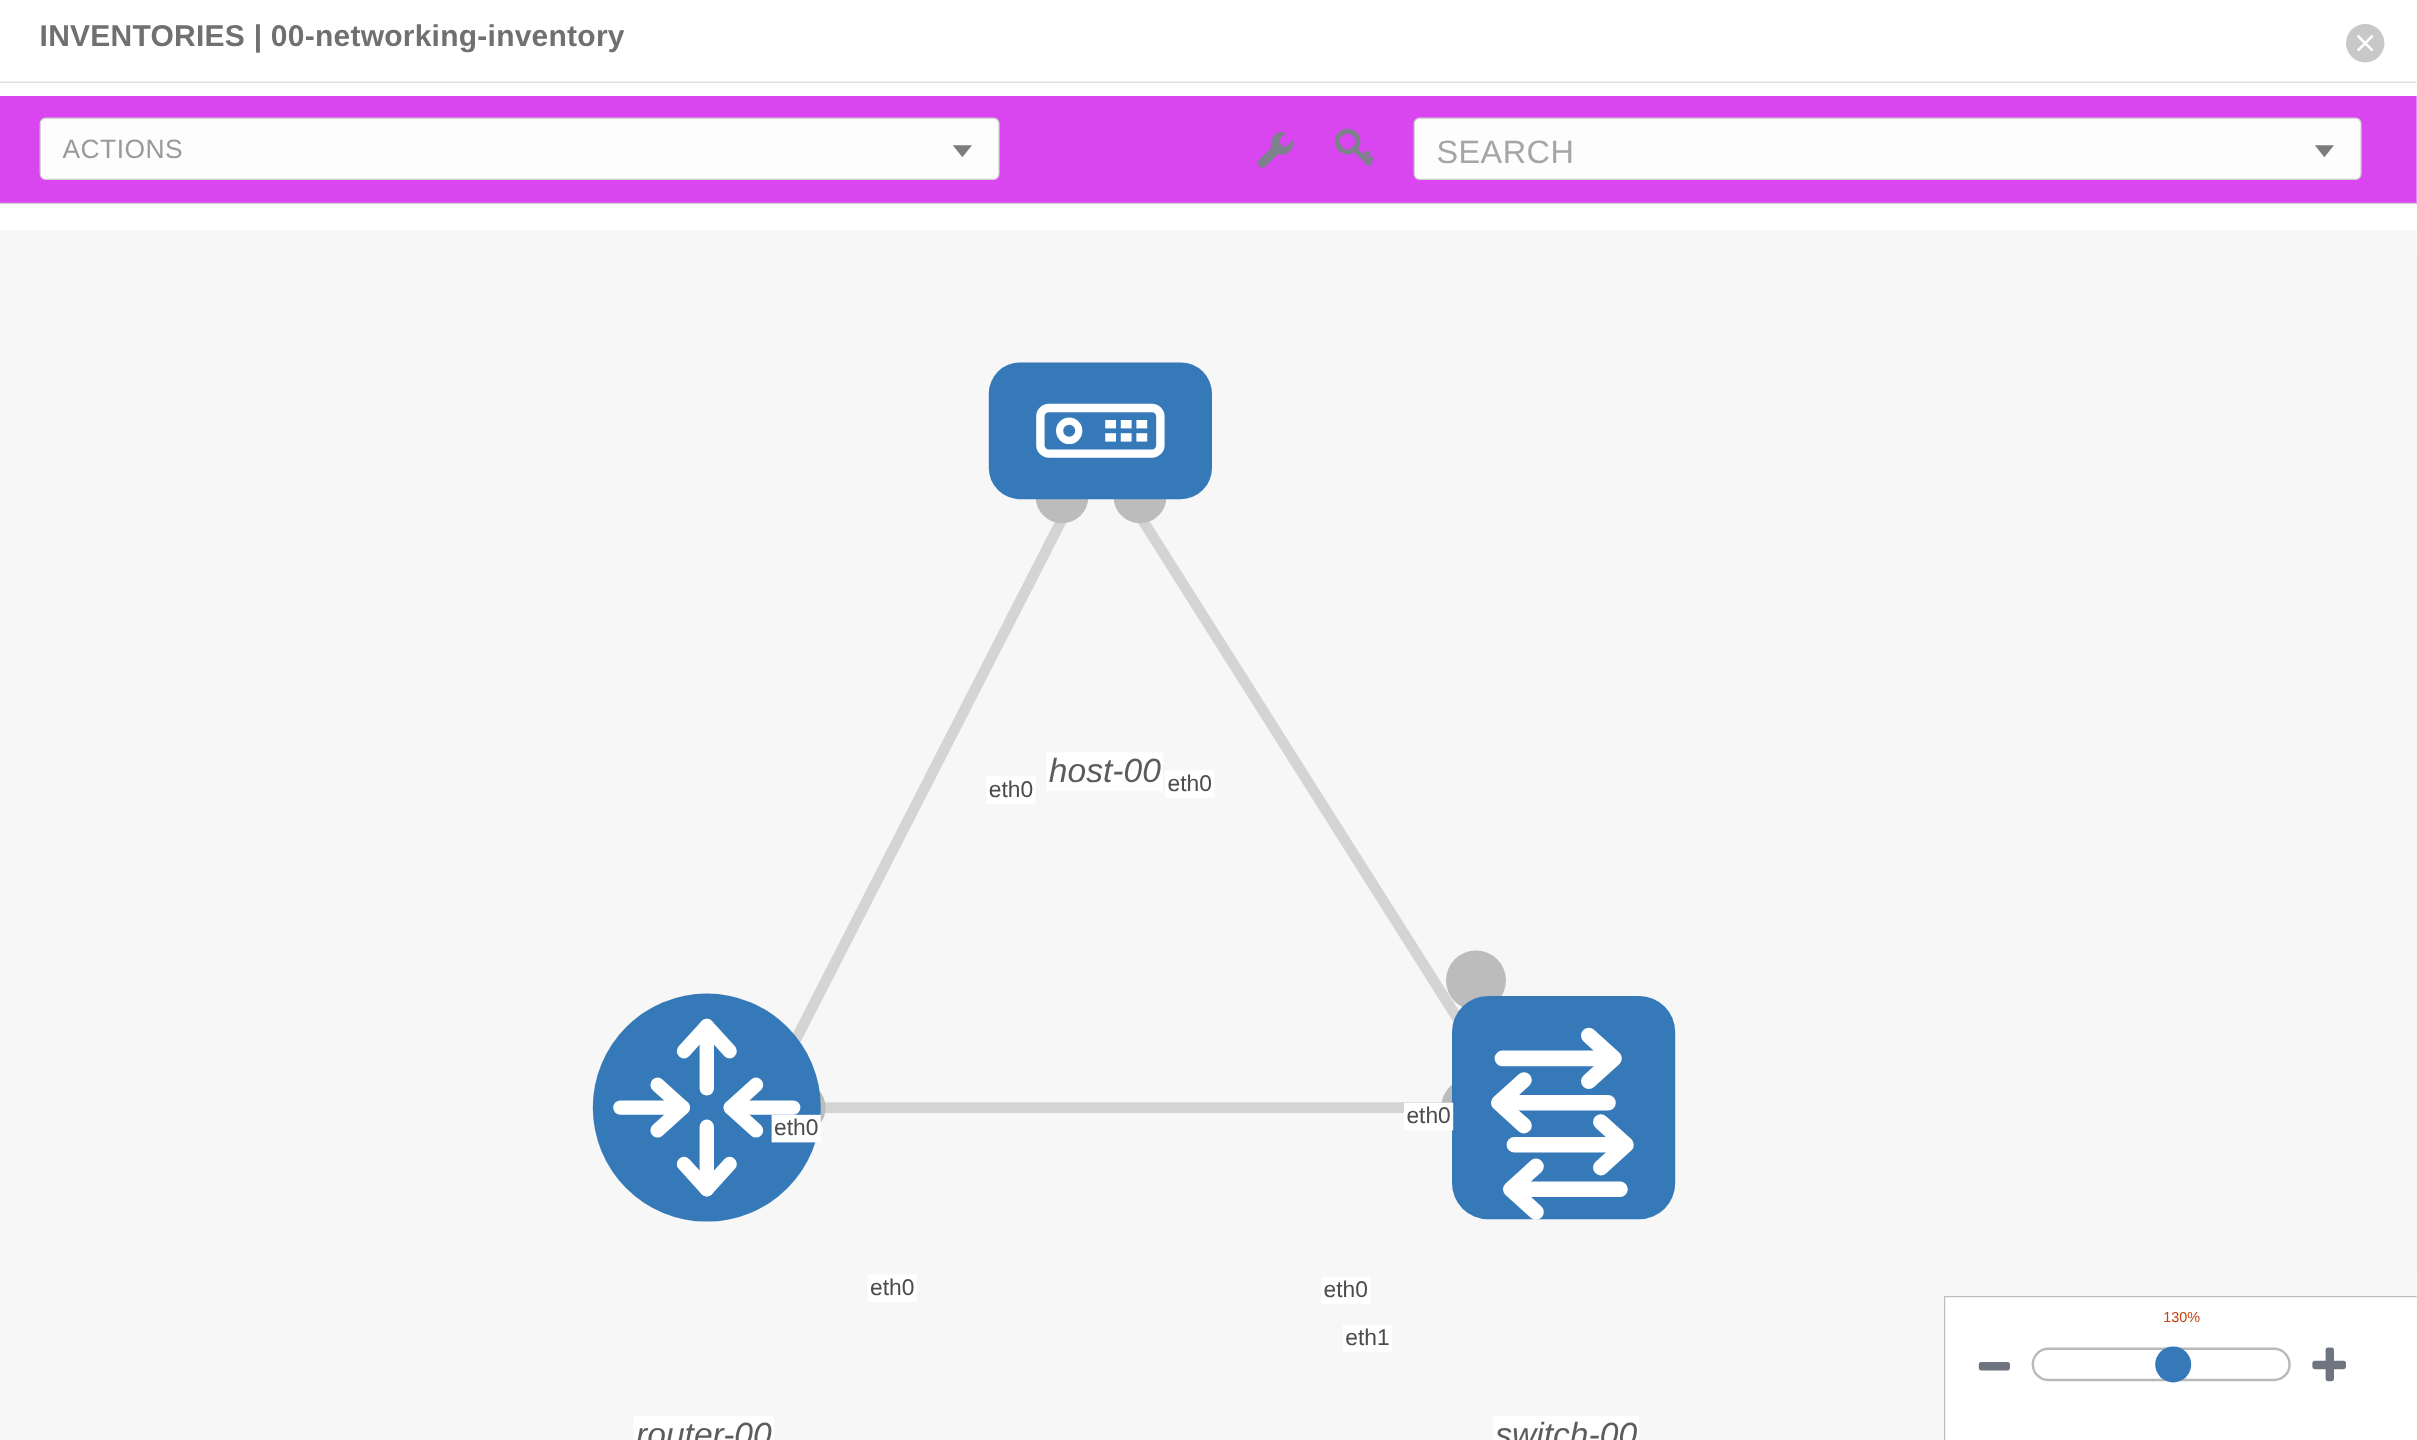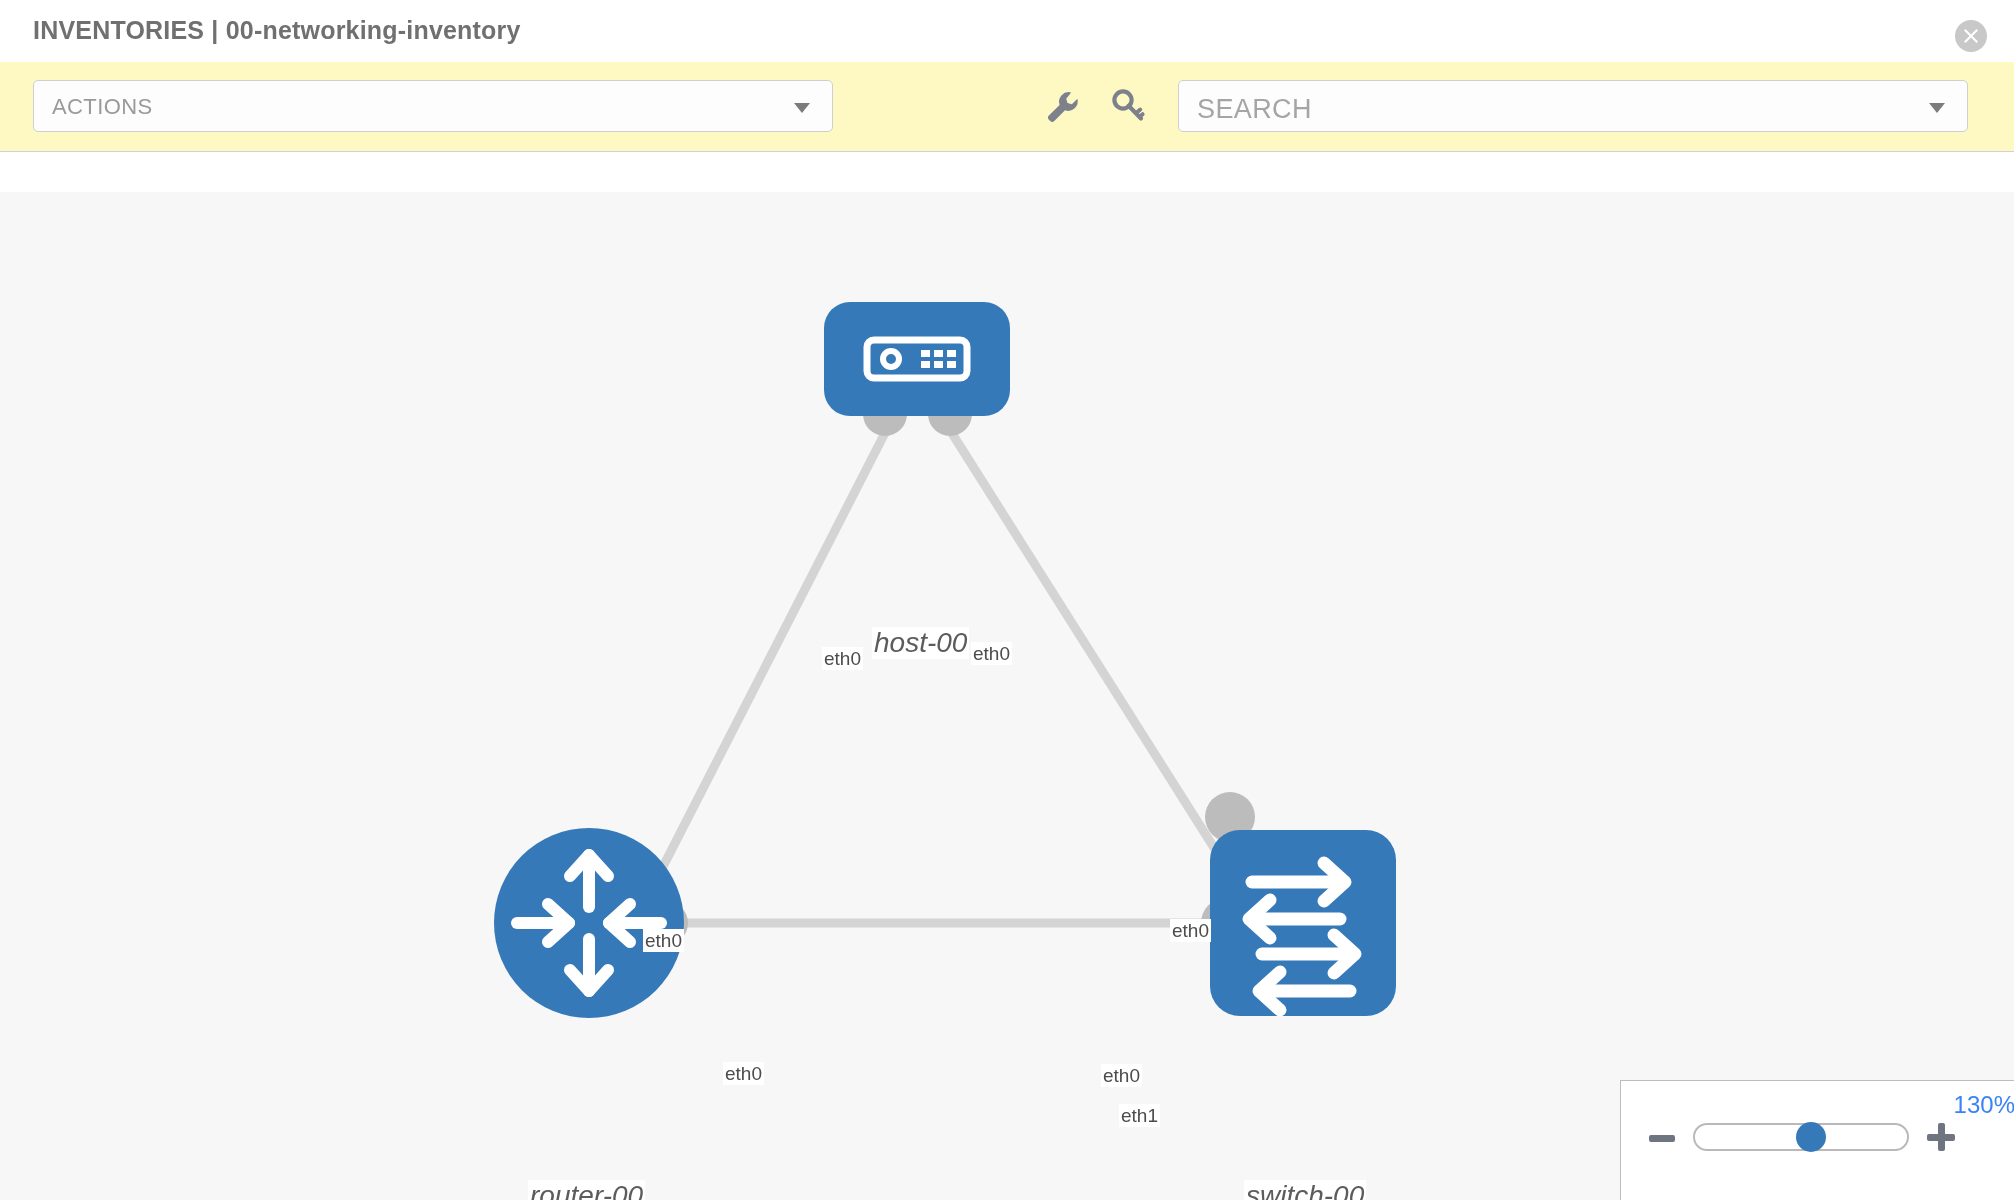--- a/index.html
+++ b/index.html
@@ -46,24 +46,24 @@
     height: 32px;
     border-radius: 50%;
     background: #c8c8c8;
     cursor: pointer;
   }
   .close-btn svg { display: block; }
 
   
   .toolbar {
     position: absolute;
-    top: 62px; left: 0;
+    top: 80px; left: 0;
     width: 2014px;
     height: 90px;
-    background: #fef9c3;
+    background: #d946ef;
     border-bottom: 1px solid #d0d0d0;
   }
   .actions-select {
     position: absolute;
     left: 33px;
     top: 18px;
     width: 800px;
     height: 52px;
     background: #fdfdfd;
     border: 1px solid #cfcfcf;
@@ -166,23 +166,23 @@
     background: #ffffff;
     border: 1px solid #bdbdbd;
     border-right: none;
     border-bottom: none;
   }
   .zoom-level {
     position: absolute;
     top: 10px;
     left: 0;
     width: 394px;
-    text-align: right;
-    font-size: 24px;
-    color: #3b82f6;
+    text-align: center;
+    font-size: 12px;
+    color: #c2410c;
   }
   .zoom-minus {
     position: absolute;
     left: 28px;
     top: 54px;
     width: 26px;
     height: 7px;
     border-radius: 2px;
     background: #6e7480;
     cursor: pointer;

